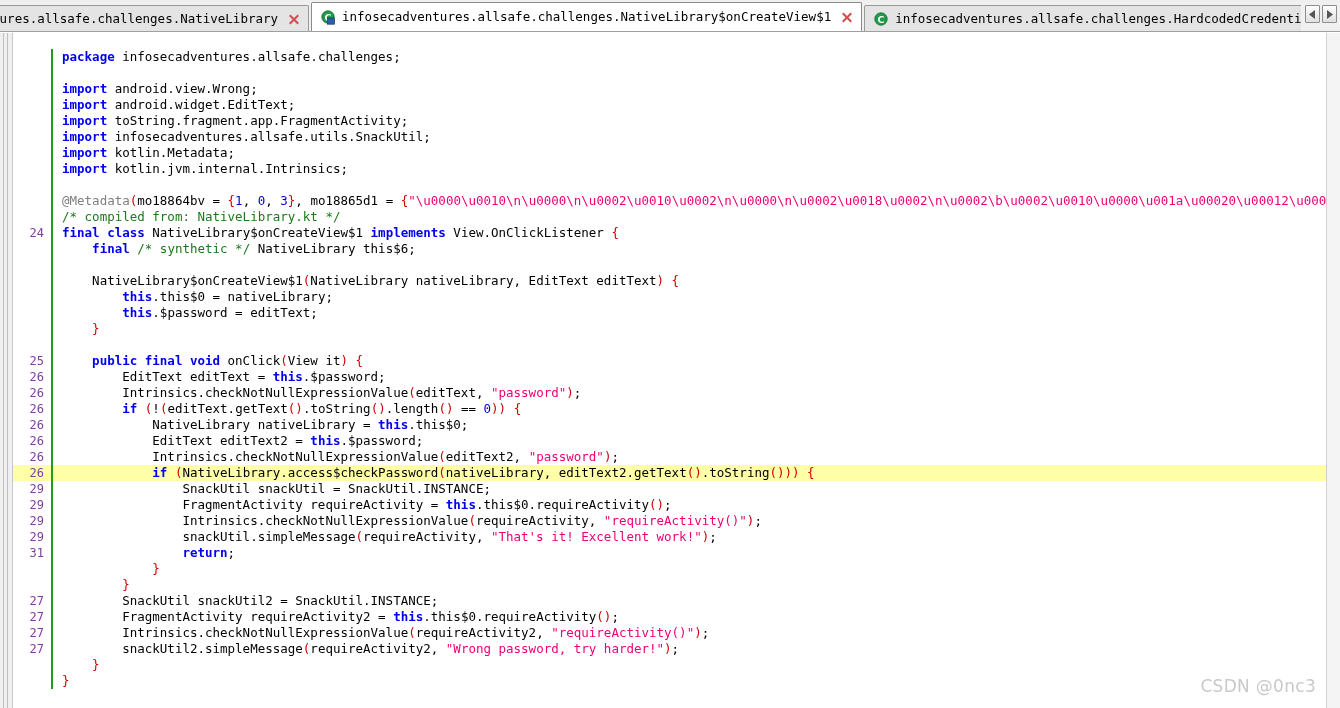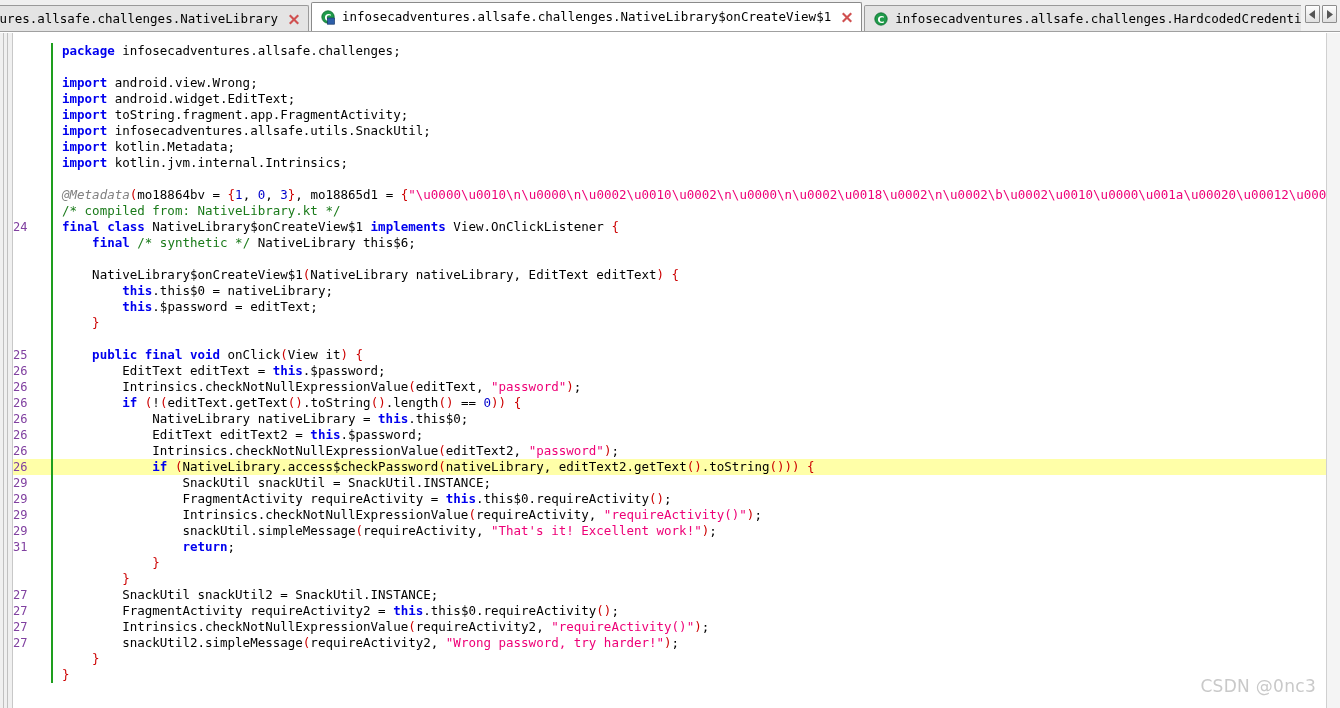--- a/index.html
+++ b/index.html
@@ -126,21 +126,21 @@
     position: absolute;
     left: 7px; top: 0; bottom: 0;
     width: 1px;
     background: #c0c0c0;
   }
   .editor {
     position: relative;
     flex: 1 1 auto;
     background: #ffffff;
     overflow: hidden;
-    padding-top: 10px;
+    padding-top: 16px;
   }
   .vscroll-right {
     width: 14px;
     flex: 0 0 14px;
     background: #f4f4f4;
     border-left: 1px solid #d0d0d0;
   }
 
   .line {
     position: relative;
@@ -149,41 +149,42 @@
     white-space: pre;
     font-family: "DejaVu Sans Mono", "Liberation Mono", monospace;
     font-size: 12.5px;
     display: flex;
     align-items: stretch;
   }
   .line.hl .code, .line.hl .gutter { background: #ffffa8; }
   .gutter {
     width: 40px;
     flex: 0 0 40px;
+    text-align: right;
     padding-right: 7px;
     color: #8040a0;
     font-family: "DejaVu Sans Mono", "Liberation Mono", monospace;
     font-size: 12px;
     border-right: 2px solid #1e9e1e;
     background: #ffffff;
     overflow: hidden;
   }
   .code {
     flex: 1 1 auto;
     padding-left: 9px;
     color: #000000;
     background: #ffffff;
     overflow: hidden;
     white-space: pre;
   }
 
   
   .kw   { color: #0000ee; font-weight: bold; }
   .cm   { color: #1a7a1a; }
-  .an   { color: #808080; font-style: italic; }
+  .an   { color: #808080; }
   .st   { color: #ee0077; }
   .num  { color: #0000cc; }
   .pn   { color: #cc0000; }
   .pl   { color: #000000; }
 
   
   .watermark {
     position: absolute;
     right: 24px;
     bottom: 12px;

